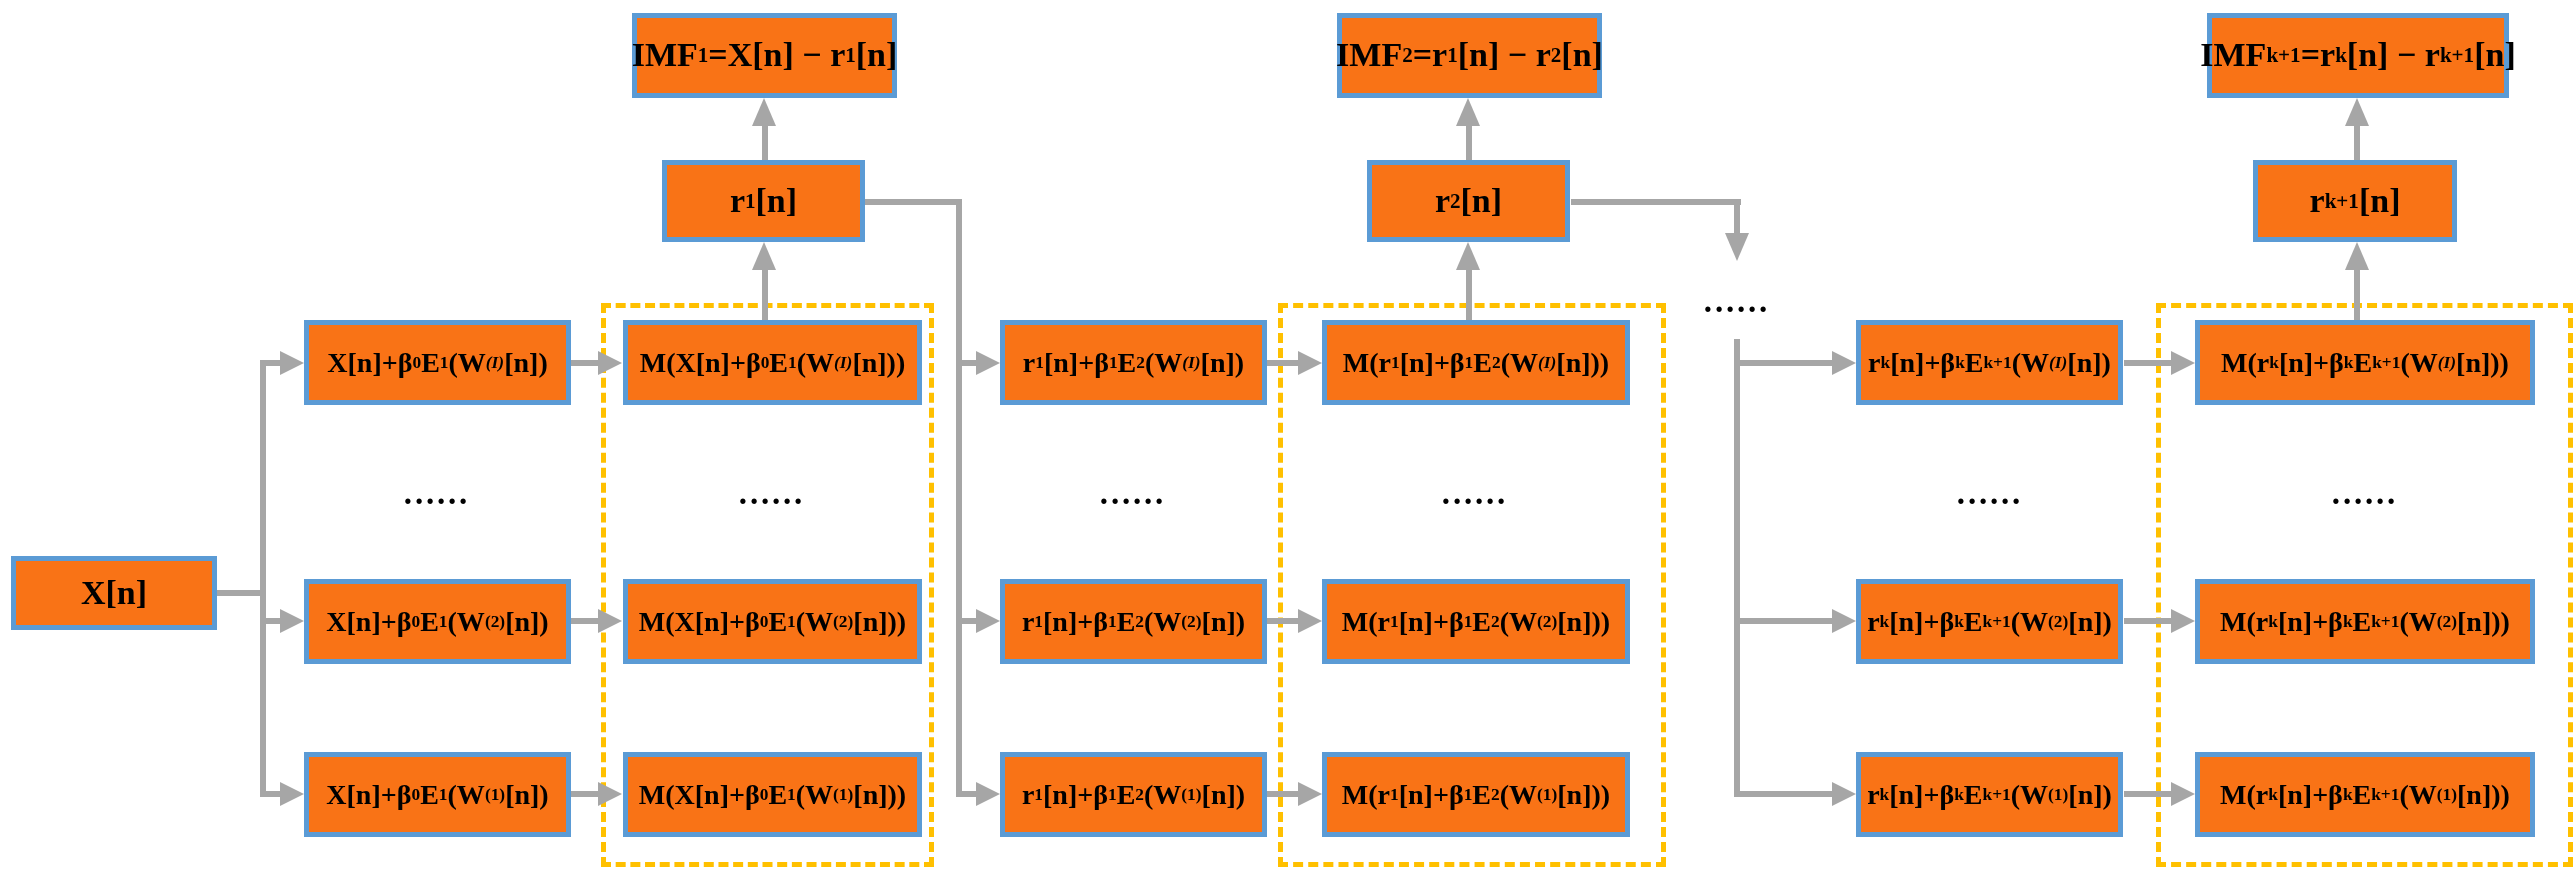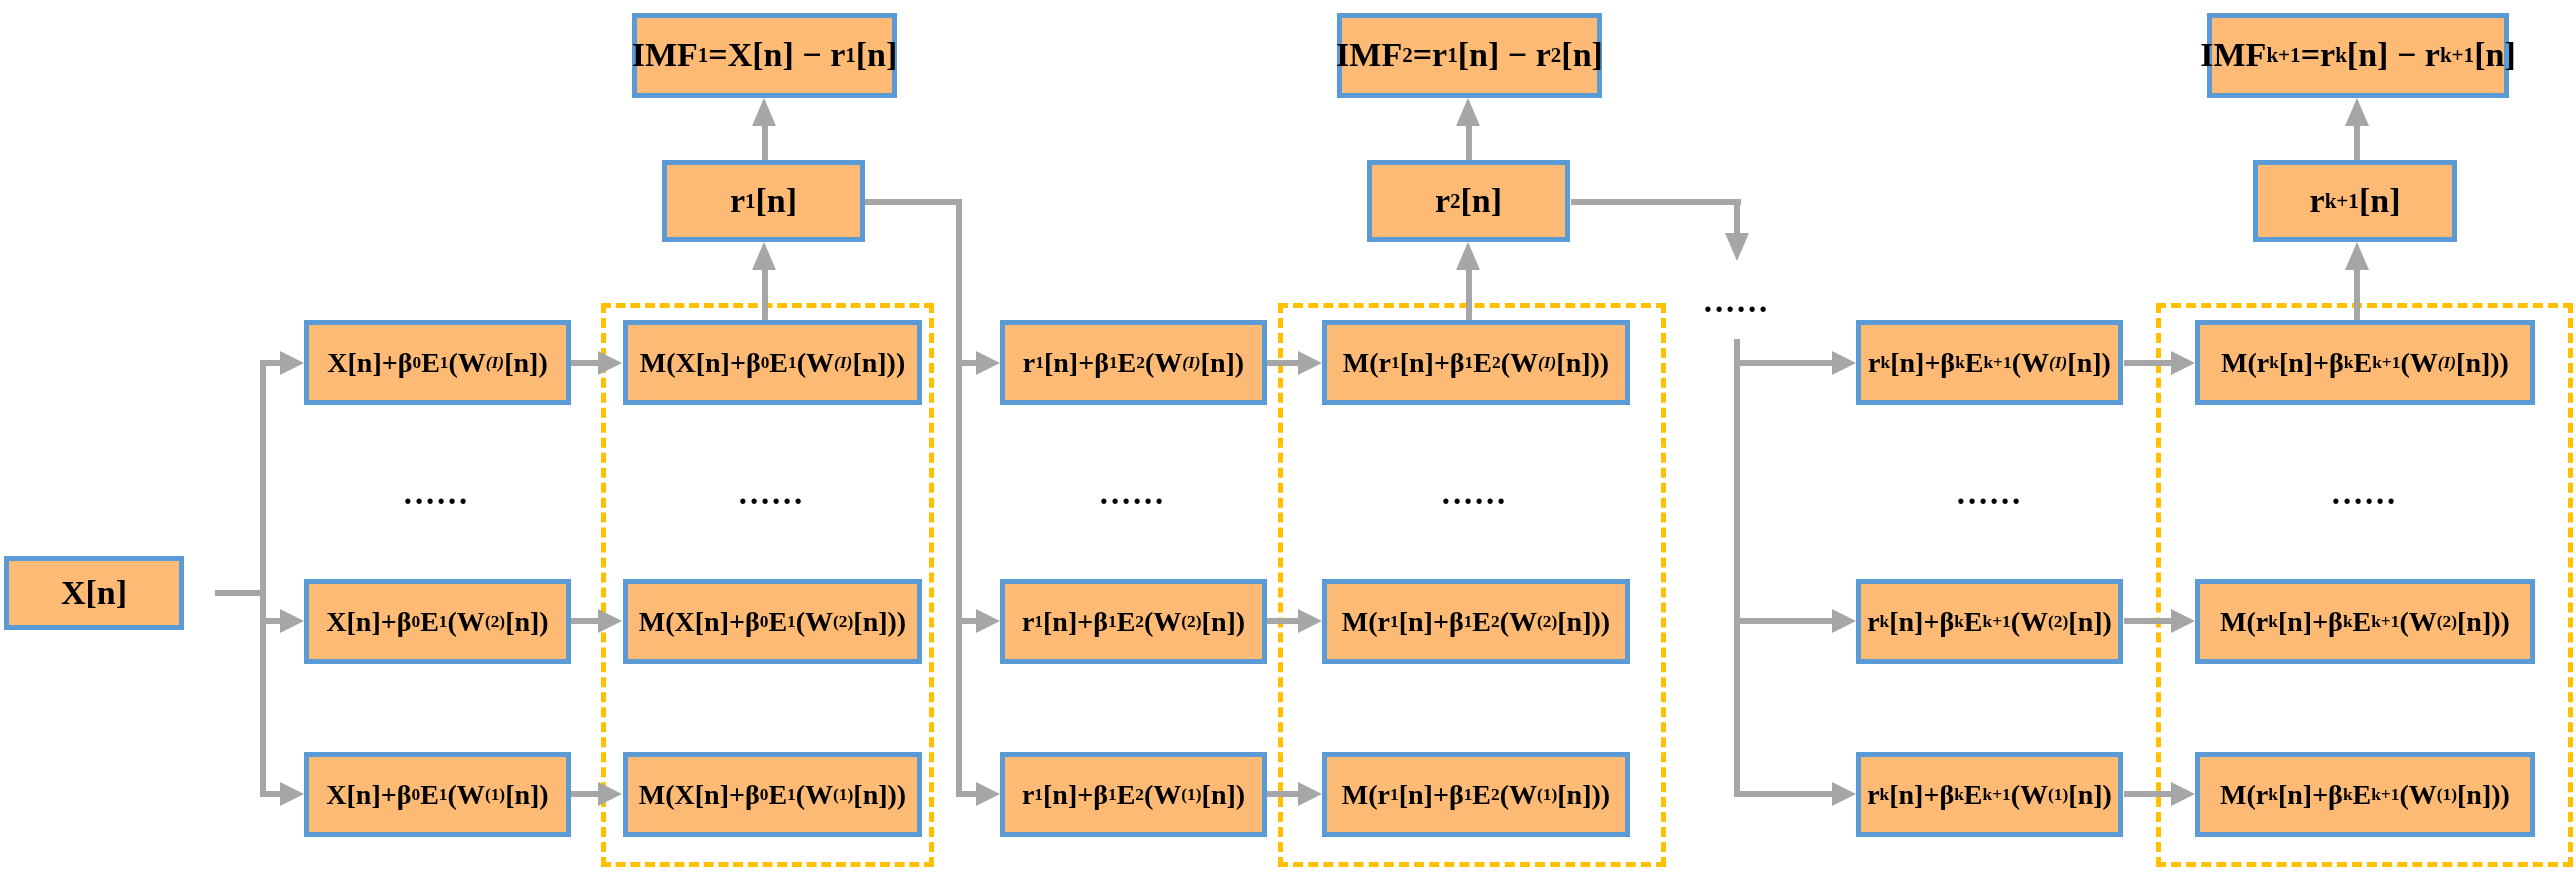--- a/index.html
+++ b/index.html
@@ -15,21 +15,21 @@
     width:2576px;height:874px;
     background:var(--bg);
     font-family:"Liberation Serif","DejaVu Serif",serif;
     color:var(--ink);
     overflow:hidden;
   }
   .box{
     position:absolute;
     box-sizing:border-box;
     border:5px solid var(--blue);
-    background:#fdba74;
+    background:#f97316;
     display:flex;align-items:center;justify-content:center;
     font-weight:bold;
     white-space:nowrap;
     line-height:1;
     z-index:3;
   }
   .f38{font-size:28px;}
   .f46{font-size:34px;}
   .box sub{font-size:0.62em;vertical-align:-0.22em;line-height:0;}
   .box sup{font-size:0.62em;vertical-align:0.55em;line-height:0;}
@@ -61,21 +61,21 @@
 </style>
 </head>
 <body>
 
 <div id="canvas">
 
   <div class="dashrect" style="left:601px;top:303px;width:333px;height:564px;"></div>
   <div class="dashrect" style="left:1278px;top:303px;width:388px;height:564px;"></div>
   <div class="dashrect" style="left:2156px;top:303px;width:417px;height:564px;"></div>
 
-  <div class="box f46" style="left:4px;top:556px;width:180px;height:74px;">
+  <div class="box f46" style="left:11px;top:556px;width:206px;height:74px;">
       <span>X[n]</span>
     </div>
 
   <div class="box f46" style="left:632px;top:12.8px;width:265px;height:85px;">
       <span>IMF</span>
       <sub>1</sub>
       <span>=X[n] − r</span>
       <sub>1</sub>
       <span>[n]</span>
     </div>

